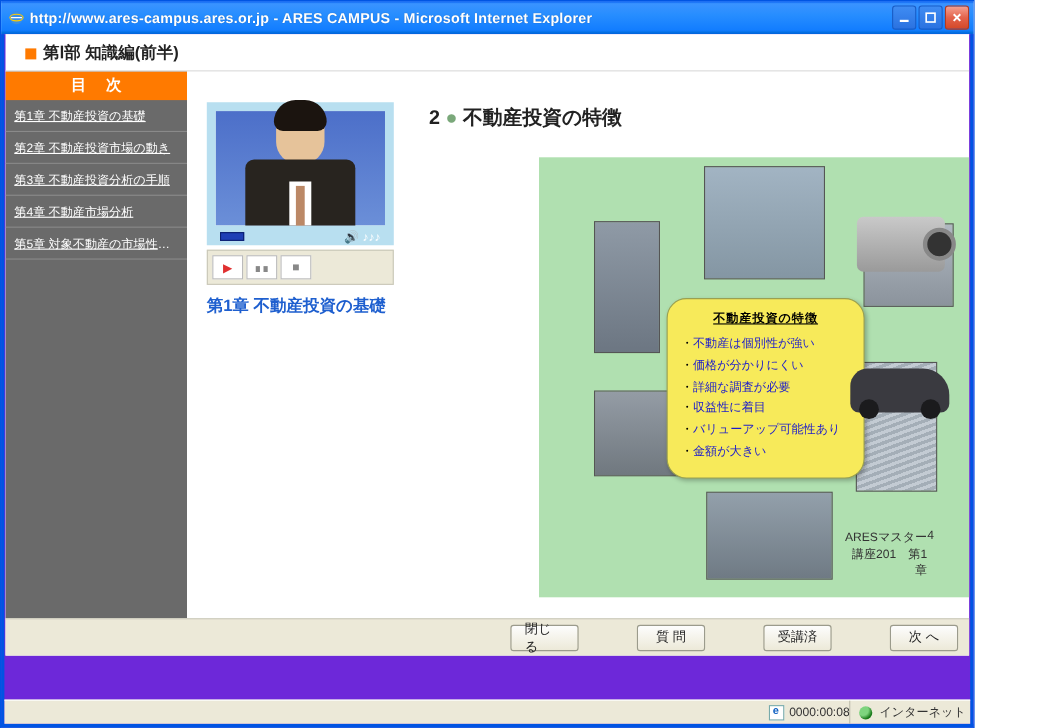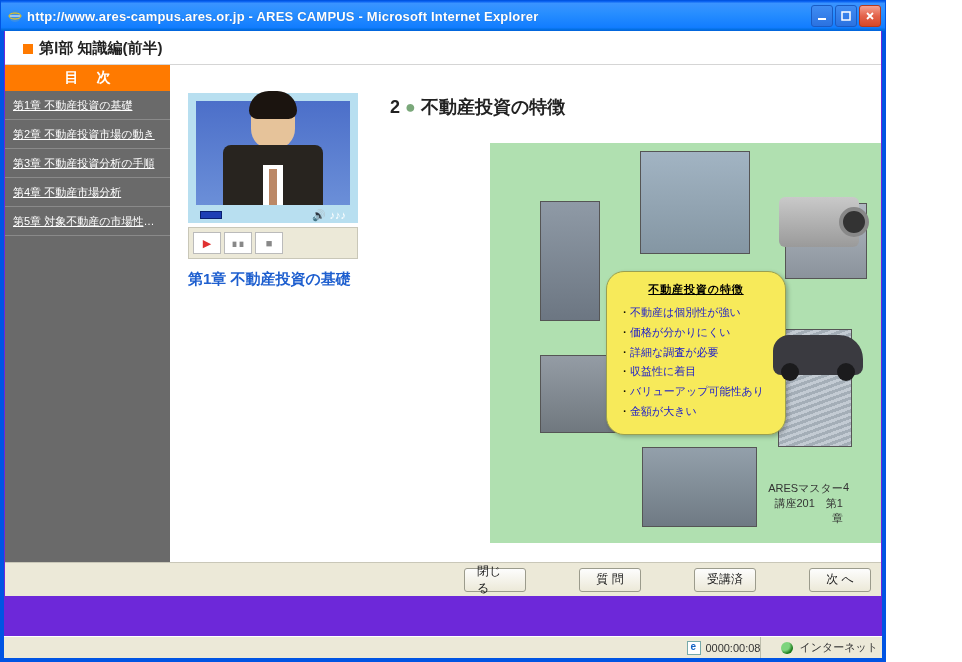--- a/index.html
+++ b/index.html
@@ -86,21 +86,21 @@
   .slide-footer { position:absolute; left:375px; right:20px; bottom:6px; display:flex; justify-content:space-between; font-size:11px; color:#333;text-align:right; }
 
   
   .bottom-bar { height:34px; background:#ece9d8; border-top:1px solid #c9c7b8; display:flex; align-items:center; justify-content:flex-end; gap:8px; padding:0 10px;}
   .bottom-left-group{ display:flex; gap:8px; margin-right:auto; margin-left:550px;}
   .xp-btn { min-width:62px; height:24px; padding:0 12px; background:linear-gradient(#fdfdfd,#ece9d8); border:1px solid #9b9b8c; border-radius:3px; font-size:12px; color:#222; cursor:pointer; display:flex; align-items:center; justify-content:center;margin-left:45px;}
 
   
   .statusbar { height:22px; background:#ece9d8; border-top:1px solid #fff; display:flex; align-items:center; font-size:11px; color:#333; padding:0 4px; justify-content:flex-end;}
   .status-left { display:flex; align-items:center; gap:4px;}
-  .status-right{ display:flex; align-items:center; gap:6px; border-left:1px solid #bcbcab; padding-left:20px; height:100%;}
+  .status-right{ display:flex; align-items:center; gap:6px; border-left:1px solid #bcbcab; padding-left:8px; height:100%;}
   .ie-page-icon{ width:14px;height:14px; background:#fff; border:1px solid #7aa; position:relative;}
   .ie-page-icon::after{content:"e"; color:#1362c3; font-weight:bold; font-size:10px; position:absolute; left:2px; top:-1px;}
   .net-icon{ width:12px;height:12px;border-radius:50%; background: radial-gradient(circle at 30% 30%, #7ed47e 0 40%, #1a7a1a 70%);}
 </style>
 </head>
 <body>
 
 <div class="window">
 
   <div class="titlebar">

